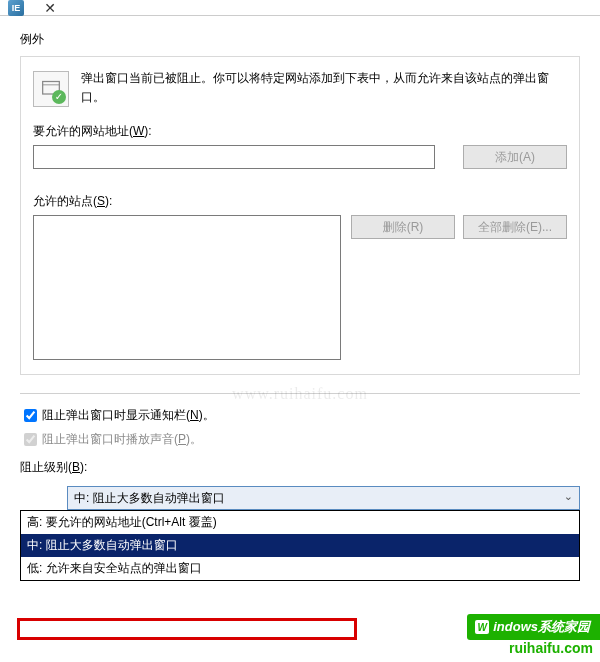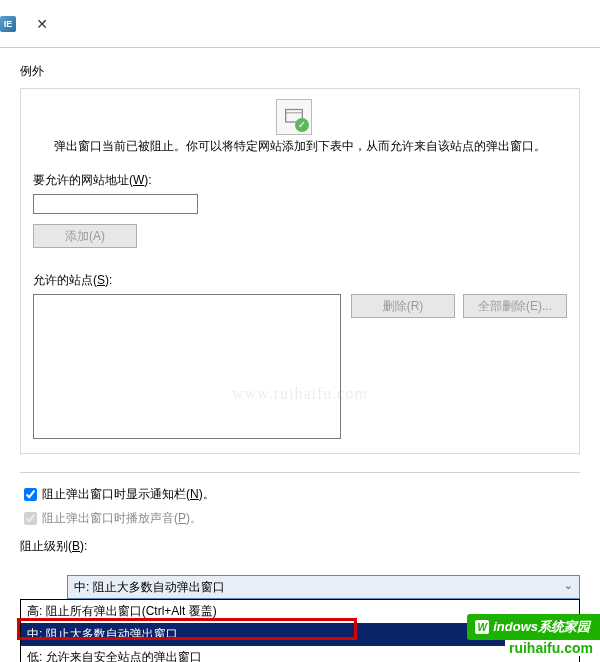--- a/index.html
+++ b/index.html
@@ -7,24 +7,24 @@
     margin: 0;
     font-family: "Microsoft YaHei", "Segoe UI", Arial, sans-serif;
     font-size: 12px;
     background: #fff;
     width: 600px;
     height: 662px;
     overflow: hidden;
     position: relative;
   }
   .titlebar {
-    height: 48px;
+    height: 16px;
     display: flex;
     align-items: center;
-    padding: 0 0;
+    padding: 0 8px;
     border-bottom: 1px solid #ccc;
   }
   .titlebar .icon {
     width: 16px; height: 16px;
     background: linear-gradient(135deg,#5ba0d0,#2a6fa0);
     border-radius: 2px;
     margin-right: 6px;
     display:flex;align-items:center;justify-content:center;
     color:#fff;font-size:9px;font-weight:bold;
   }
@@ -36,61 +36,61 @@
   }
   .content {
     padding: 15px 20px 5px 20px;
   }
   .section-heading { font-size:12px; margin-bottom:8px; }
   .infobox {
     border: 1px solid #d9d9d9;
     padding: 10px 12px 14px 12px;
     margin-top: 4px;
   }
-  .info-row { display:flex; align-items:center; margin-bottom:16px;flex-direction:column;}
+  .info-row { display:flex; align-items:flex-end; margin-bottom:16px;}
   .info-icon {
     width:36px; height:36px; flex:0 0 36px;
     border:1px solid #bbb; background:#f7f7f7;
     margin-right:12px;
     display:flex;align-items:center;justify-content:center;
     position:relative;
   }
   .info-icon::after{
     content:"✓";
     position:absolute;
     right:2px; bottom:2px;
     width:14px;height:14px;border-radius:50%;
     background:#5cb85c;color:#fff;
     font-size:10px;line-height:14px;text-align:center;
   }
   .info-icon svg { width:20px;height:20px; }
   .info-text { font-size:12px; line-height:1.6; padding-top:2px; flex:1;}
   .field-label { font-size:12px; margin:4px 0 5px 0; }
-  .row-input { display:flex; gap:10px; align-items:flex-start;flex-direction:column;}
+  .row-input { display:flex; gap:28px; align-items:flex-end;}
   .text-input {
     flex:1; height:24px; border:1px solid #7a7a7a;
     padding:2px 4px; font-size:12px;
   }
   .action-btn {
     width:104px; height:24px;
     border:1px solid #adadad; background:#e1e1e1;
     color:#888; font-size:12px;
     display:flex;align-items:center;justify-content:center;
   }
   .action-btn.disabled { color:#9a9a9a; background:#e7e7e7; }
   .listbox {
     flex:1; height:145px; border:1px solid #7a7a7a; background:#fff;
   }
   .row-list { display:flex; gap:10px; align-items:flex-start;}
   .btn-col { display:flex; flex-direction:row; gap:8px;}
   .divider { border:none; border-top:1px solid #d0d0d0; margin:18px 0 12px 0;}
   .check-row { display:flex; align-items:center; margin:5px 0; font-size:12px;}
   .check-row input { margin-right:5px; }
   .check-row.disabled { color:#8a8a8a; }
-  .select-wrap { margin-top:20px; position:relative;padding-left:47px; }
+  .select-wrap { margin-top:10px; position:relative;padding-left:47px; }
   .select-box {
     width:100%; height:24px; border:1px solid #5a8bc0;
     background:#e8eef7; padding:3px 22px 3px 6px; font-size:12px;
     position:relative;
   }
   .select-box::after{
     content:"⌄"; position:absolute; right:6px; top:3px; font-size:11px;color:#555;
   }
   .dropdown-list {
     position:absolute; left:0; right:0; top:24px;
@@ -183,21 +183,21 @@
   <label class="check-row disabled">
     <input type="checkbox" checked="" disabled="" style="">
     <span><span>阻止弹出窗口时播放声音(</span><span class="u">P</span><span>)。</span></span>
   </label>
 
   <div class="field-label" style="margin-top:10px"><span>阻止级别(</span><span class="u">B</span><span>):</span></div>
 
   <div class="select-wrap">
     <div class="select-box">中: 阻止大多数自动弹出窗口</div>
     <div class="dropdown-list">
-      <div class="opt">高: 阻止所有弹出窗口(Ctrl+Alt 覆盖)</div>
+      <div class="opt">高: 要允许的网站地址(Ctrl+Alt 覆盖)</div>
       <div class="opt sel">中: 阻止大多数自动弹出窗口</div>
       <div class="opt">低: 允许来自安全站点的弹出窗口</div>
     </div>
   </div>
 
 </div>
 
 <div class="watermark">www.ruihaifu.com</div>
 
 <div class="red-frame"></div>

